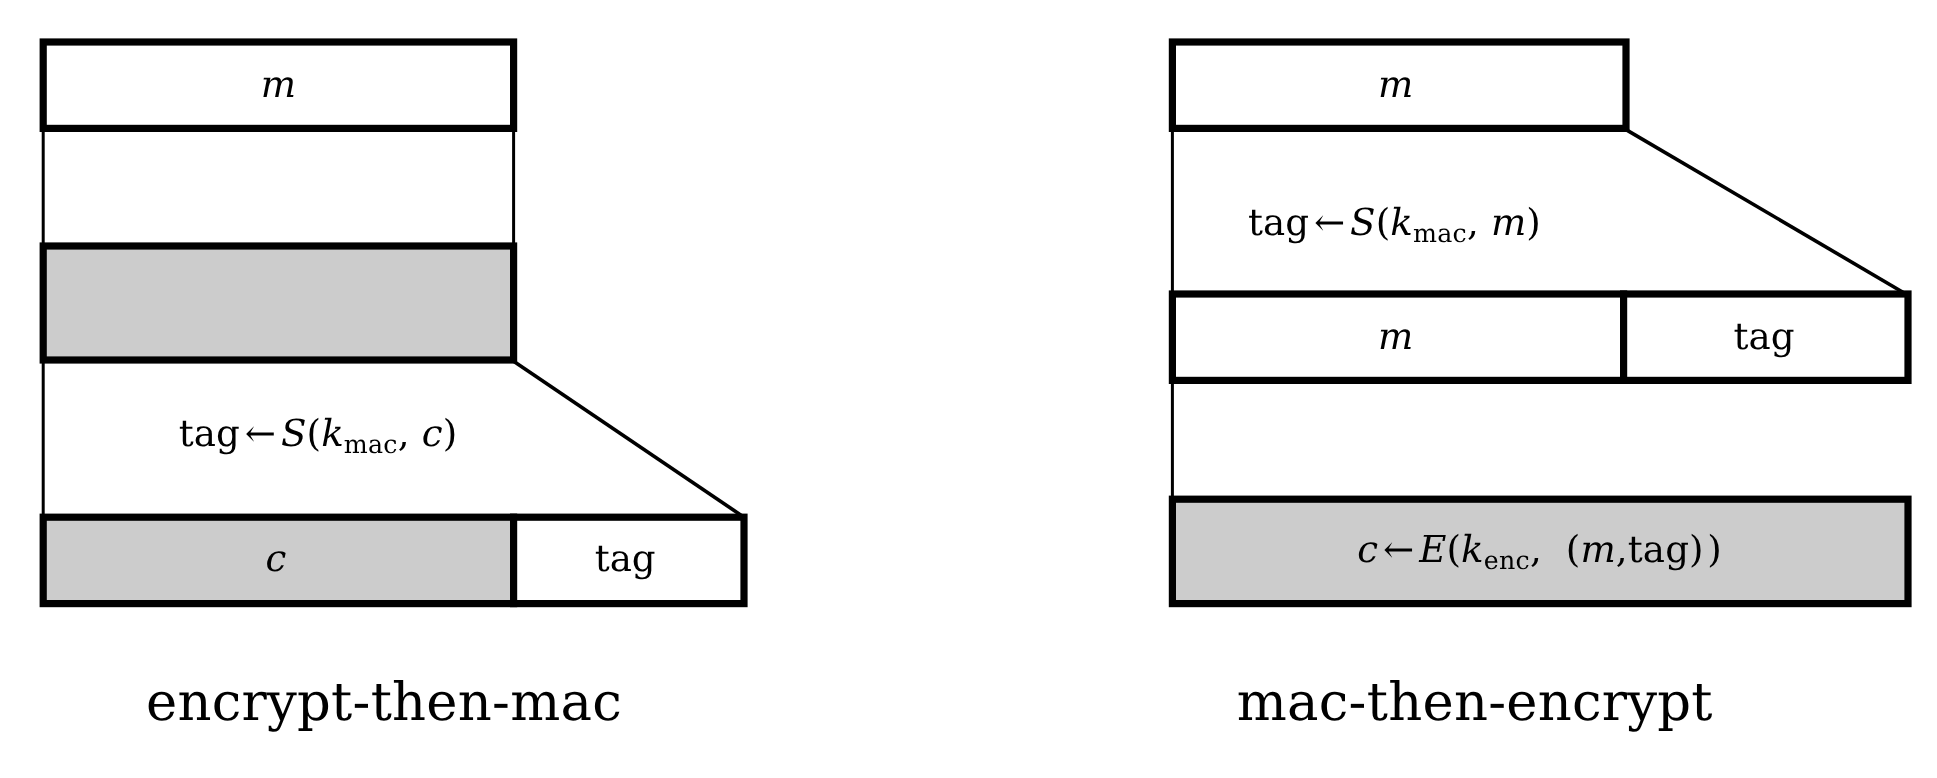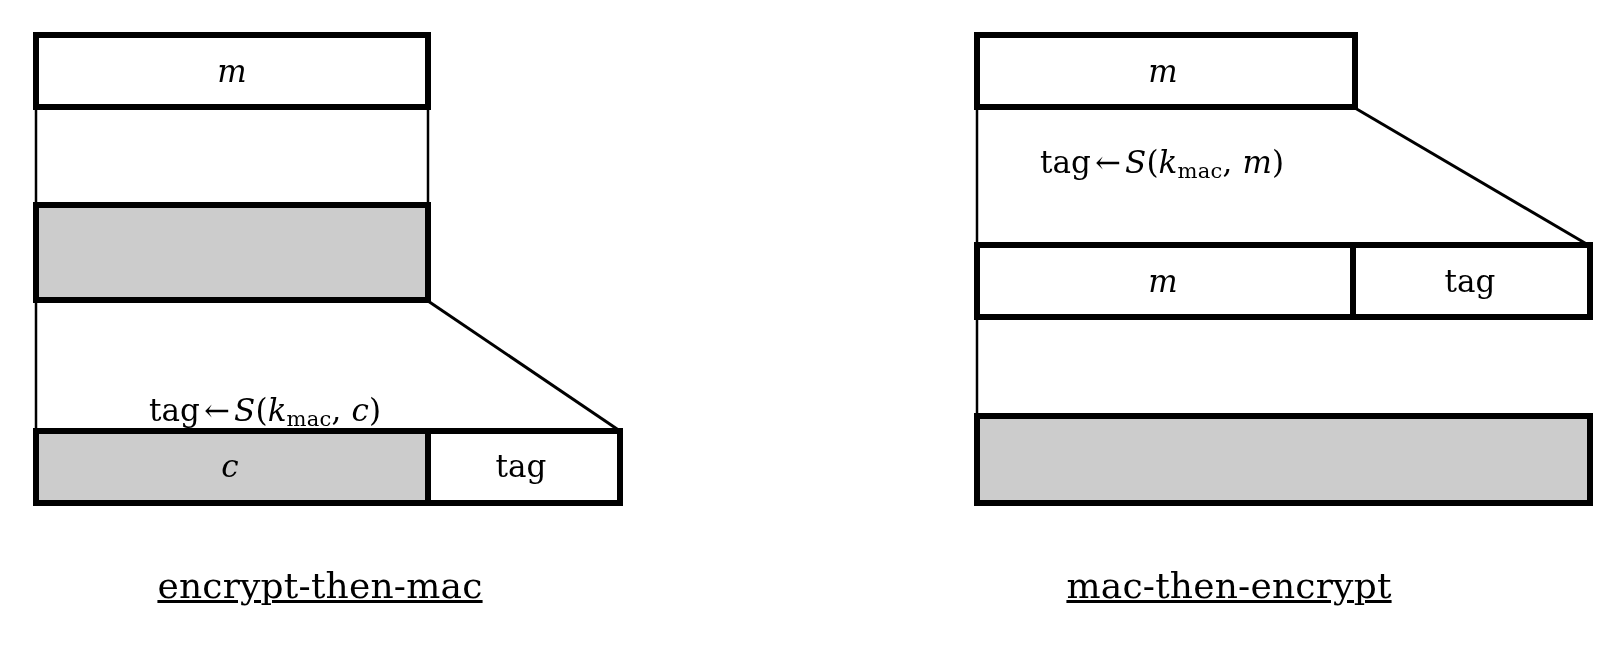--- a/index.html
+++ b/index.html
@@ -71,24 +71,23 @@
   }
   .var {
     font-size: 31px;
     font-style: italic;
   }
   .word {
     font-size: 31px;
     font-style: normal;
   }
   .caption {
-    font-size: 36px;
+    font-size: 44px;
     font-style: normal;
     letter-spacing: 0.2px;
-    text-decoration: underline;
   }
 </style>
 </head>
 <body>
 
 <div id="canvas">
 
   <svg class="figure" viewBox="0 0 1614 648">
 
     <g>
@@ -122,35 +121,38 @@
 
       <rect x="977" y="416" width="613" height="87" fill="#cccccc" stroke="#000" stroke-width="6"></rect>
     </g>
   </svg>
 
   <div class="diagram">
 
     <div class="lbl ctr var" style="left:232px; top:71px;">m</div>
 
 
-    <div class="lbl ctr math" style="left:265px; top:364px;margin-top:48px;">
+    <div class="lbl ctr math" style="left:265px; top:364px;">
       <span class="rm">tag</span><span class="arrow">←</span><span class="it">S</span><span class="rm">(</span><span class="it">k</span><span class="sub">mac</span><span class="rm">,&nbsp;</span><span class="it">c</span><span class="rm">)</span>
     </div>
 
     <div class="lbl ctr var" style="left:230px; top:466px;">c</div>
     <div class="lbl ctr word" style="left:521px; top:466px;">tag</div>
 
     <div class="lbl ctr caption" style="left:320px; top:586px;">encrypt-then-mac</div>
 
     <div class="lbl ctr var" style="left:1163px; top:71px;">m</div>
 
-    <div class="lbl ctr math" style="left:1162px; top:164px;text-align:center;">
+    <div class="lbl ctr math" style="left:1162px; top:188px;text-align:center;">
       <span class="rm">tag</span><span class="arrow">←</span><span class="it">S</span><span class="rm">(</span><span class="it">k</span><span class="sub">mac</span><span class="rm">,&nbsp;</span><span class="it">m</span><span class="rm">)</span>
     </div>
 
     <div class="lbl ctr var" style="left:1163px; top:281px;">m</div>
     <div class="lbl ctr word" style="left:1470px; top:281px;">tag</div>
 
+    <div class="lbl ctr math" style="left:1283px; top:460px;">
+      <span class="it">c</span><span class="arrow">←</span><span class="it">E</span><span class="rm">(</span><span class="it">k</span><span class="sub">enc</span><span class="rm">,&nbsp;&nbsp;</span><span class="rm">(</span><span class="it">m</span><span class="rm">,</span><span class="rm">tag</span><span class="rm">)</span><span class="rm thinsp">)</span>
+    </div>
 
     <div class="lbl ctr caption" style="left:1229px; top:586px;">mac-then-encrypt</div>
 
   </div>
 </div>
 
 </body></html>

